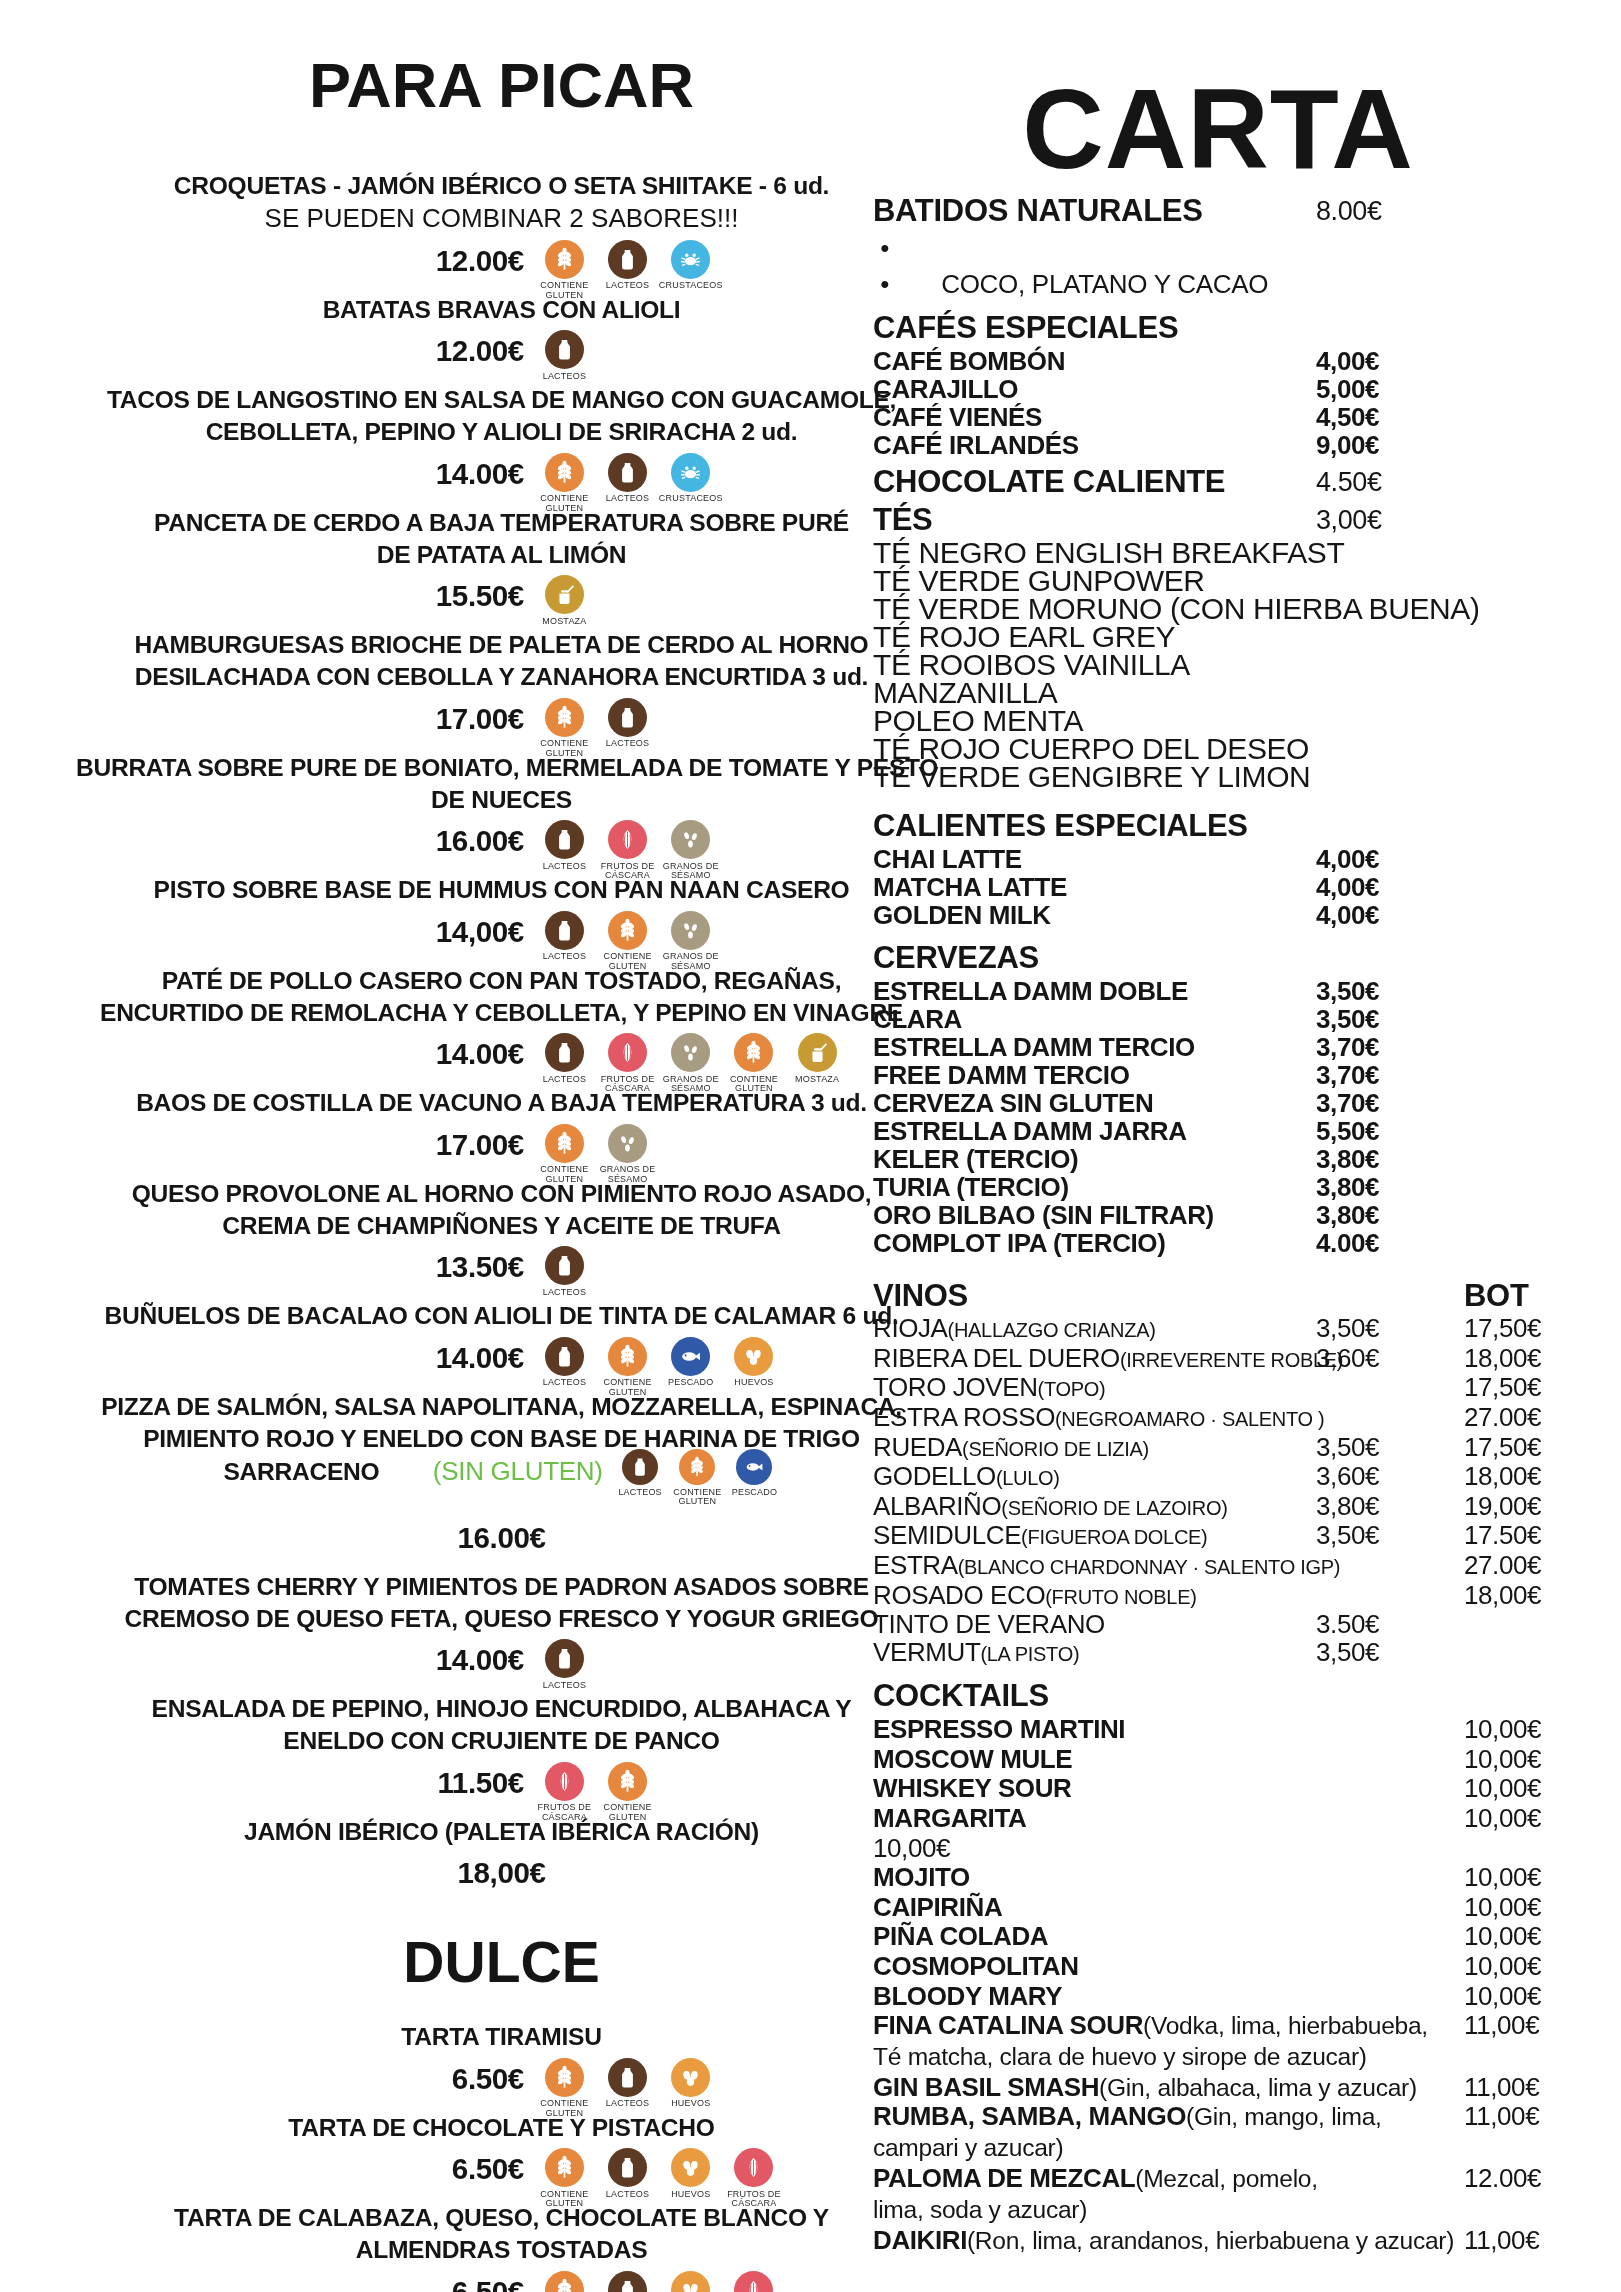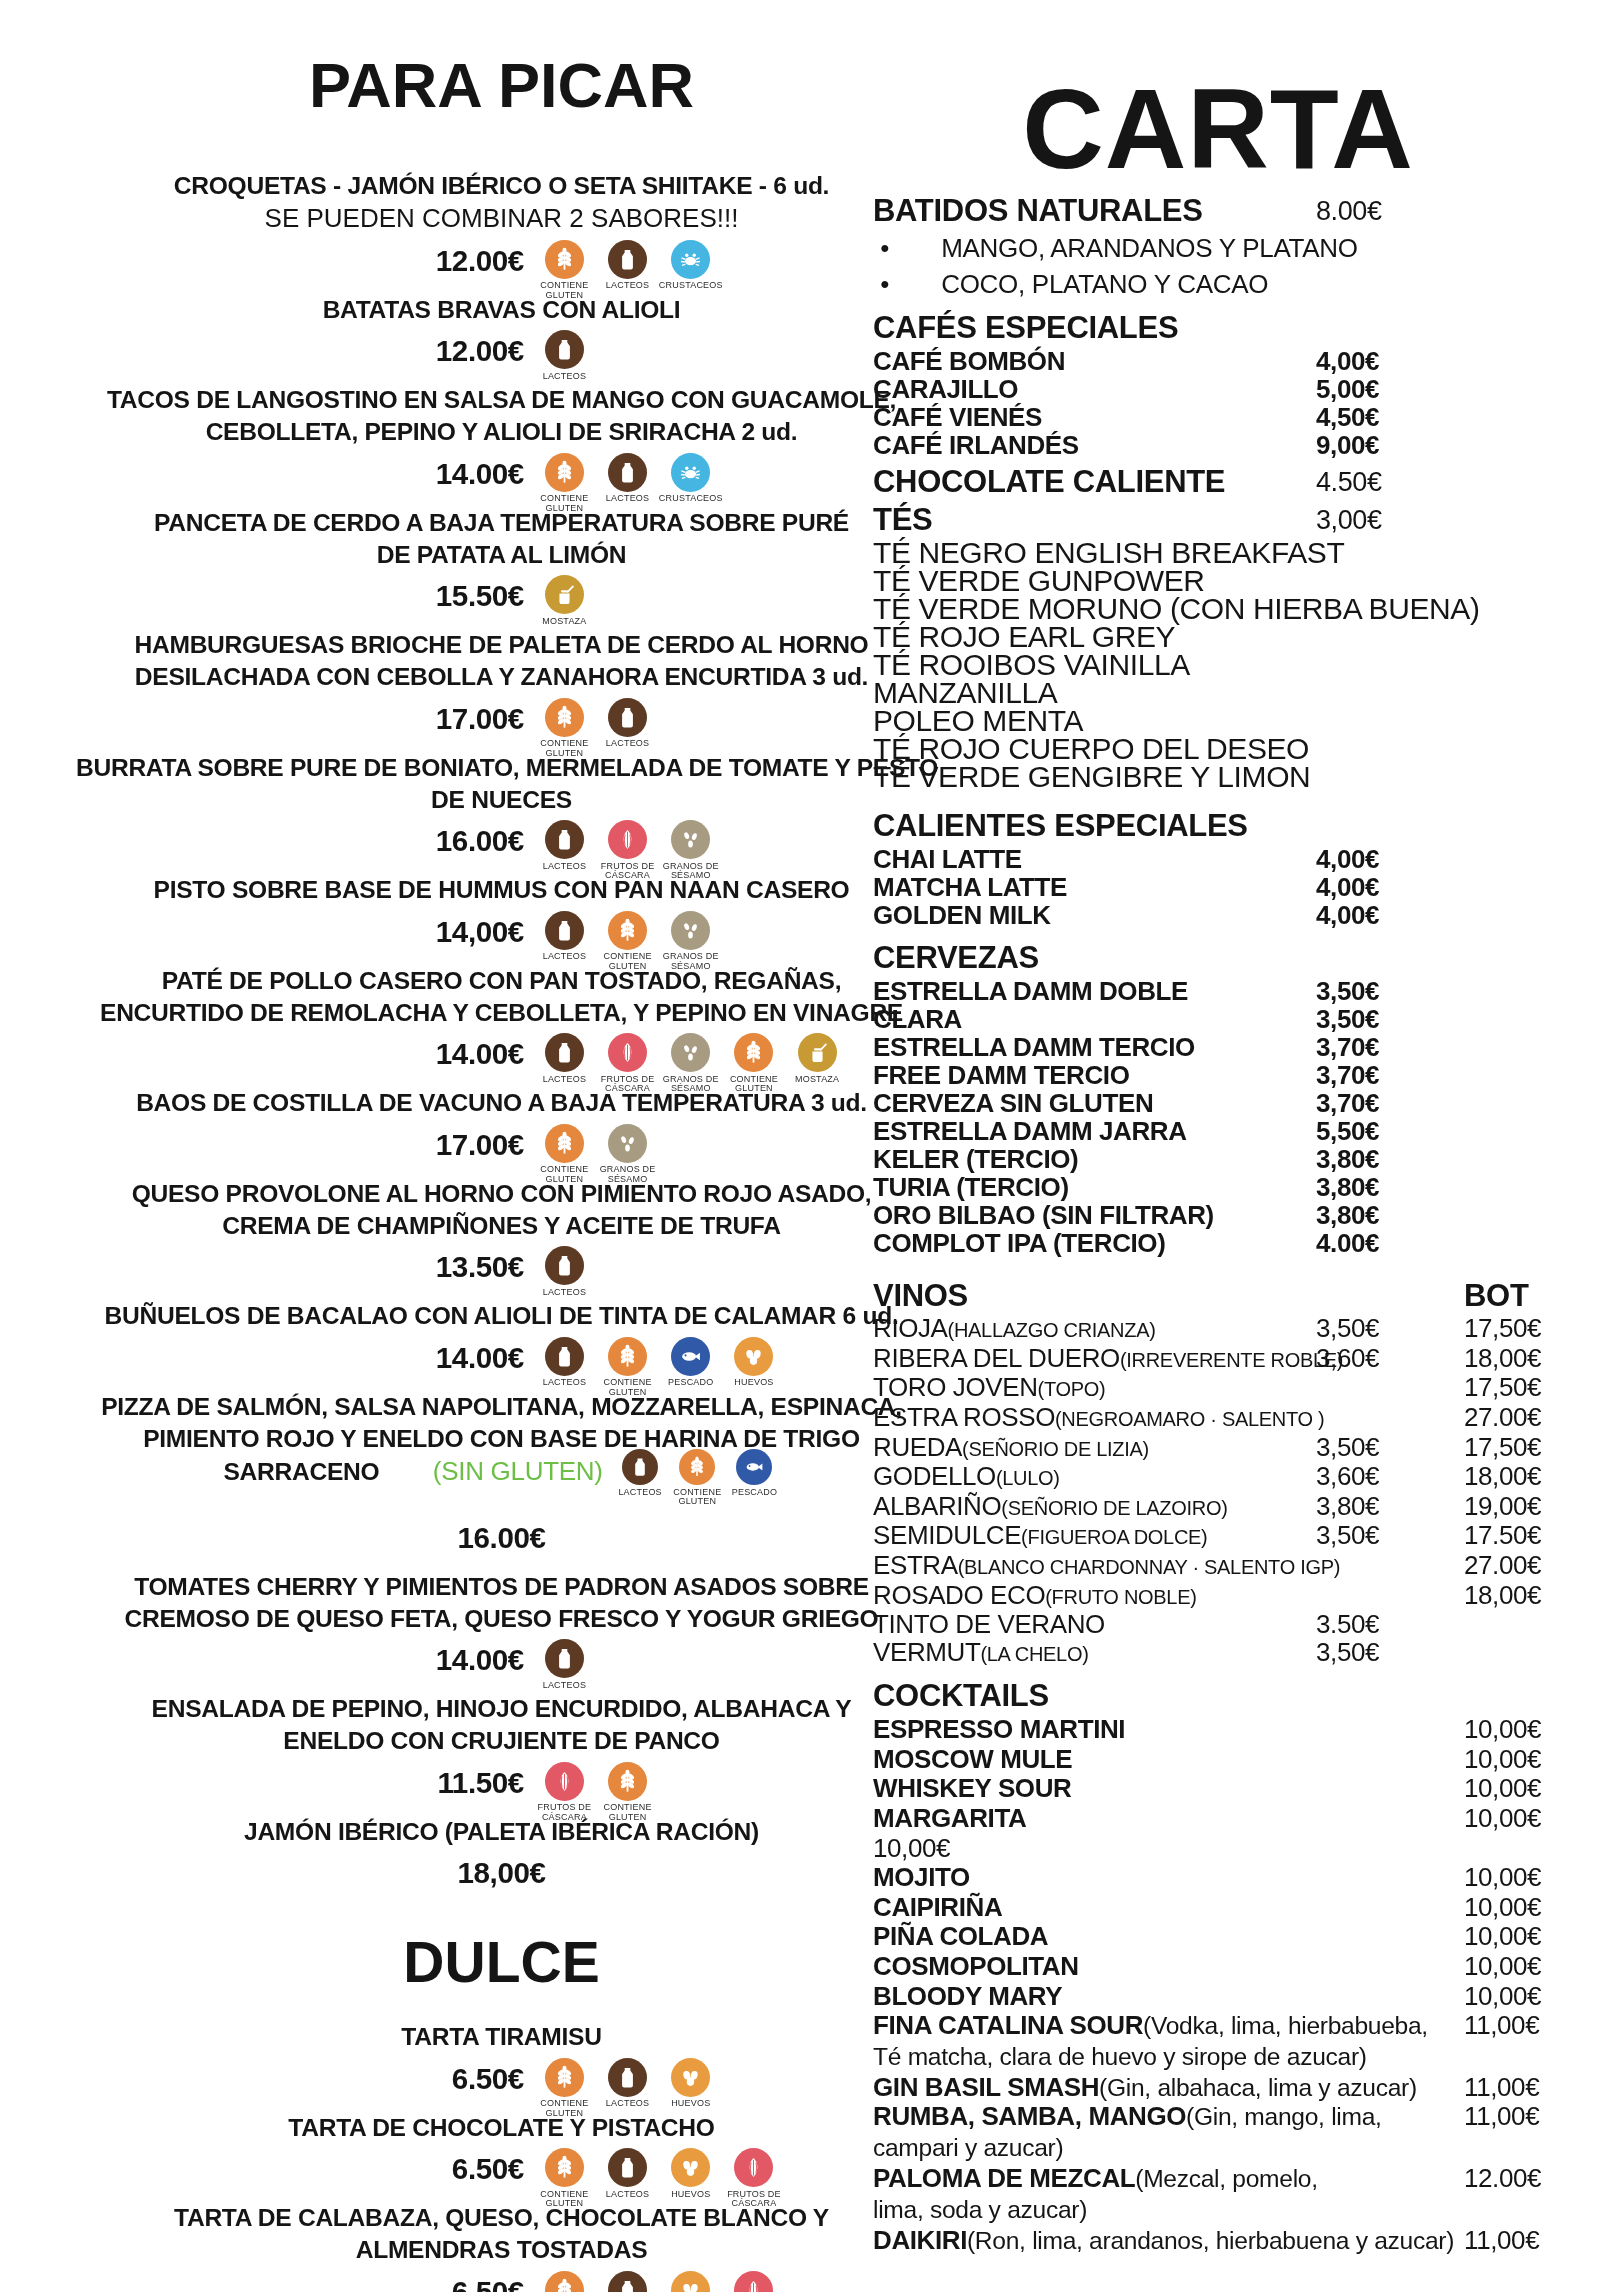--- a/index.html
+++ b/index.html
@@ -752,21 +752,20 @@
   <div class="colR">
     <div class="carta">CARTA</div>
     <div id="right-sections">
         <div class="sec mt0">
           <div class="sec-h">
             <span class="t1">BATIDOS NATURALES</span>
             <span class="pr">8.00€</span>
           </div>
           <div class="bullet-row">
             <span class="dot">•</span>
-            <span class="tx">MANGO, ARANDANOS Y PLATANO</span>
           </div>
           <div class="bullet-row">
             <span class="dot">•</span>
             <span class="tx">COCO, PLATANO Y CACAO</span>
           </div>
         </div>
         <div class="sec mt8">
           <div class="sec-h">
             <span class="t1">CAFÉS ESPECIALES</span>
           </div>
@@ -924,21 +923,21 @@
             <span class="nmw"><span>ROSADO ECO</span><span class="sub">(FRUTO NOBLE)</span></span>
             <span class="g"></span>
             <span class="b">18,00€</span>
           </div>
           <div class="w-row">
             <span class="nmw"><span>TINTO DE VERANO</span></span>
             <span class="g">3.50€</span>
             <span class="b"></span>
           </div>
           <div class="w-row">
-            <span class="nmw"><span>VERMUT</span><span class="sub">(LA CHELO)</span></span>
+            <span class="nmw"><span>VERMUT</span><span class="sub">(LA PISTO)</span></span>
             <span class="g">3,50€</span>
             <span class="b"></span>
           </div>
         </div>
         <div class="sec mt10">
           <div class="sec-h">
             <span class="t1">COCKTAILS</span>
           </div>
           <div class="c-row">
             <span class="nmw"><span class="cn">ESPRESSO MARTINI</span></span>

